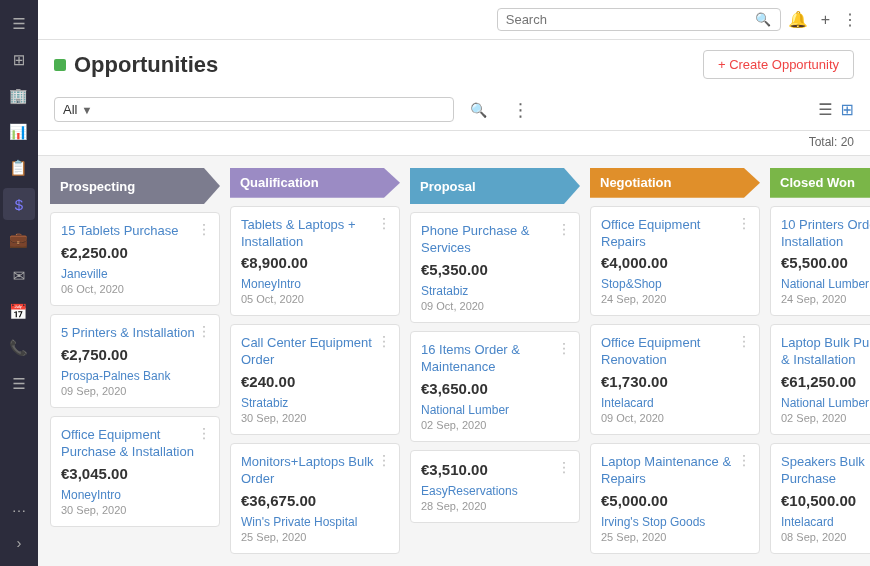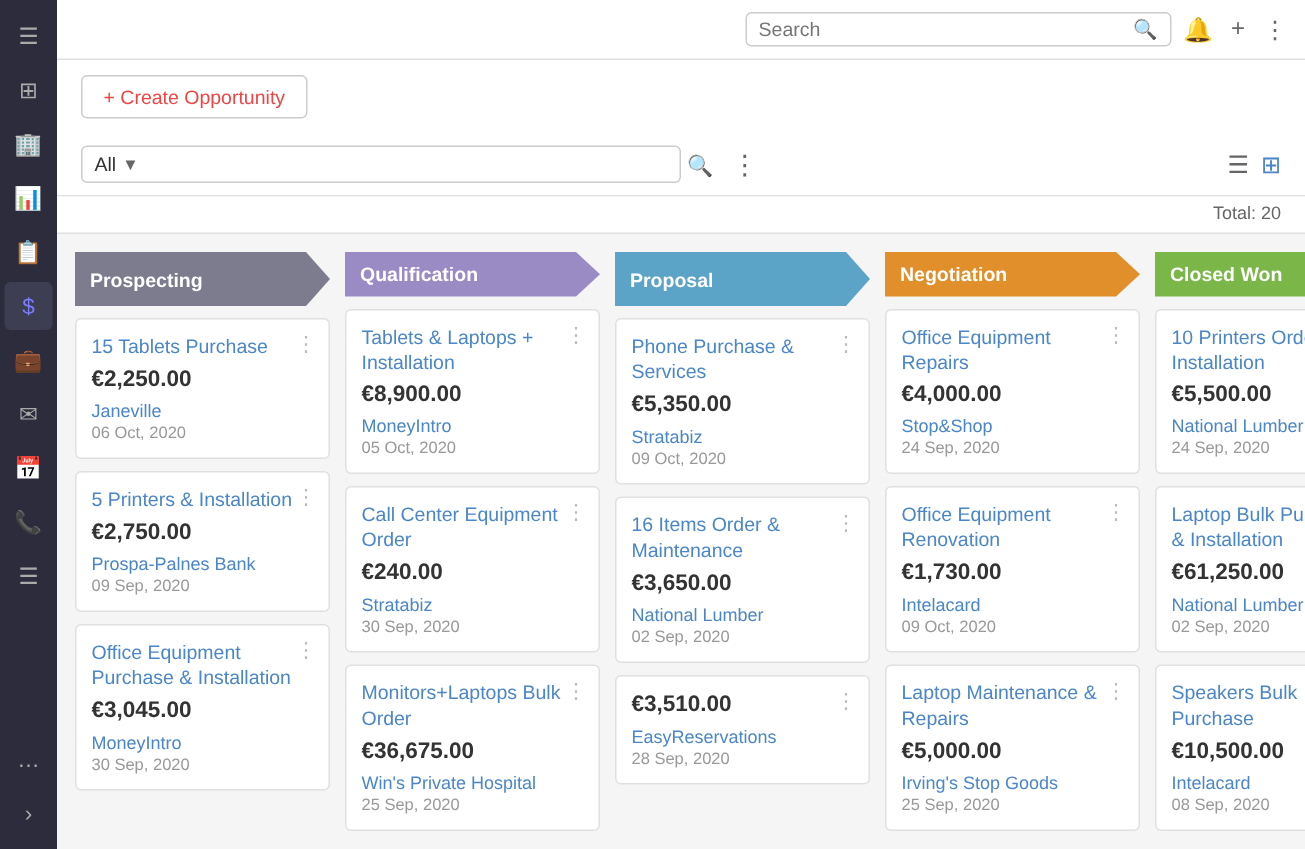--- a/index.html
+++ b/index.html
@@ -107,21 +107,21 @@
       padding: 6px 14px;
       font-size: 13px;
       color: #ef4444;
       cursor: pointer;
     }
 
     
     .filter-row {
       display: flex;
       align-items: center;
-      gap: 4px;
+      gap: 16px;
       padding: 8px 0 8px 0;
     }
     .filter-select {
       display: flex;
       align-items: center;
       border: 1px solid #ccc;
       border-radius: 4px;
       padding: 4px 8px;
       gap: 4px;
       cursor: pointer;
@@ -249,20 +249,24 @@
     </div>
     <div class="topbar-icons">
       <span>🔔</span>
       <span>+</span>
       <span>⋮</span>
     </div>
   </div>
 
   <div class="page-header">
     <div class="page-title-row">
+      <div class="page-title">
+        <span class="page-title-dot"></span>
+        <span>Opportunities</span>
+      </div>
       <button class="create-btn">+ Create Opportunity</button>
     </div>
     <div class="filter-row">
       <div class="filter-select">
         <span>All</span>
         <span style="font-size:11px;color:#666;">▼</span>
       </div>
       <span class="filter-search-icon">🔍</span>
       <span class="filter-dots">⋮</span>
       <div class="view-icons">

